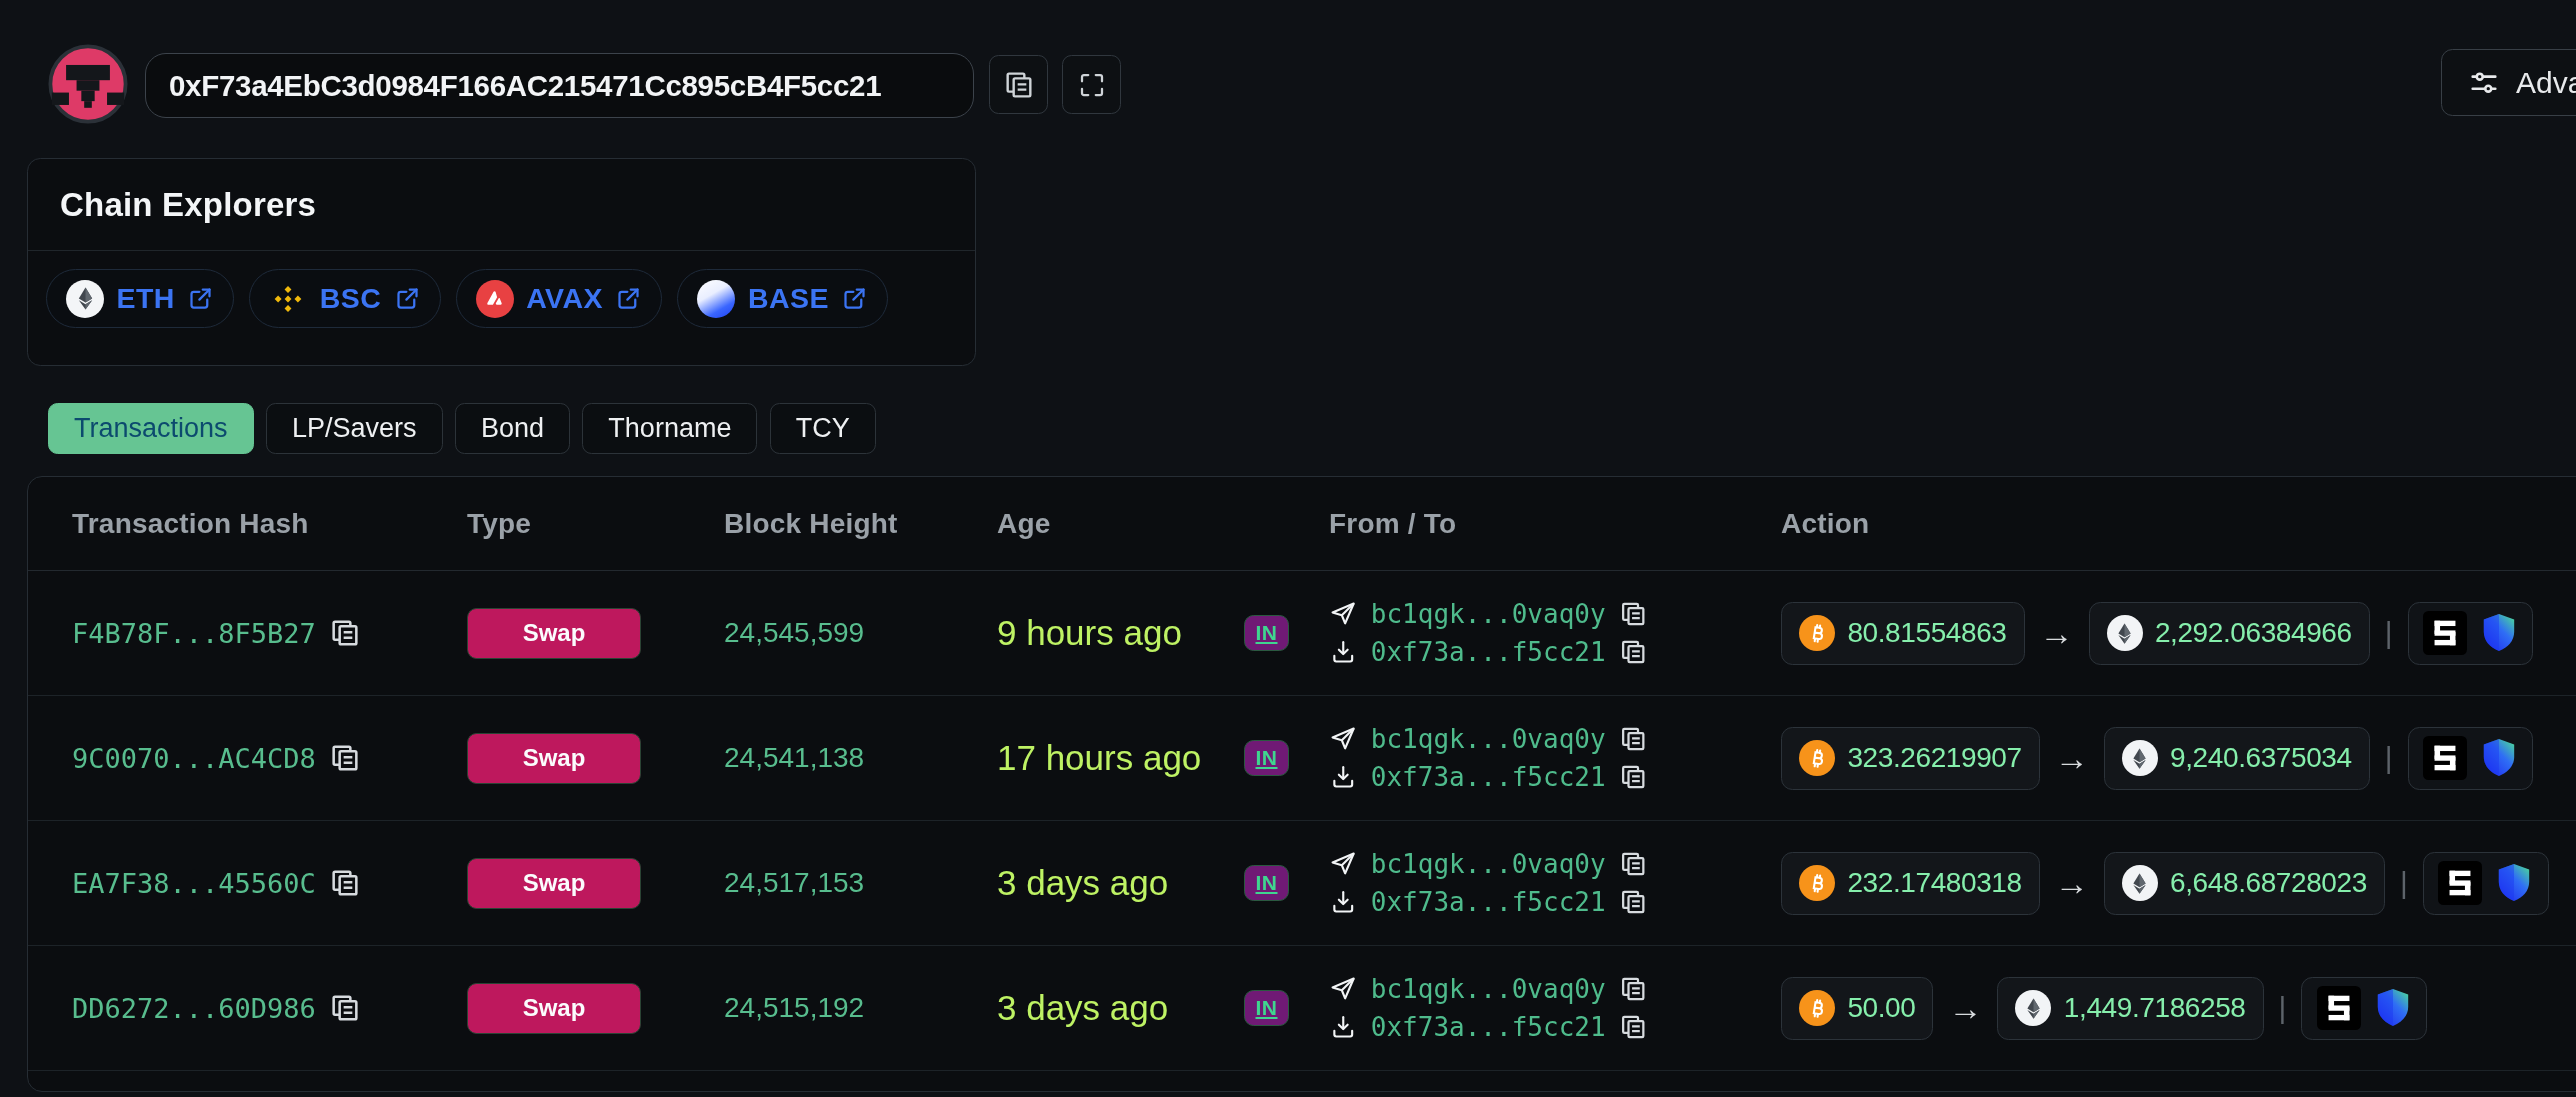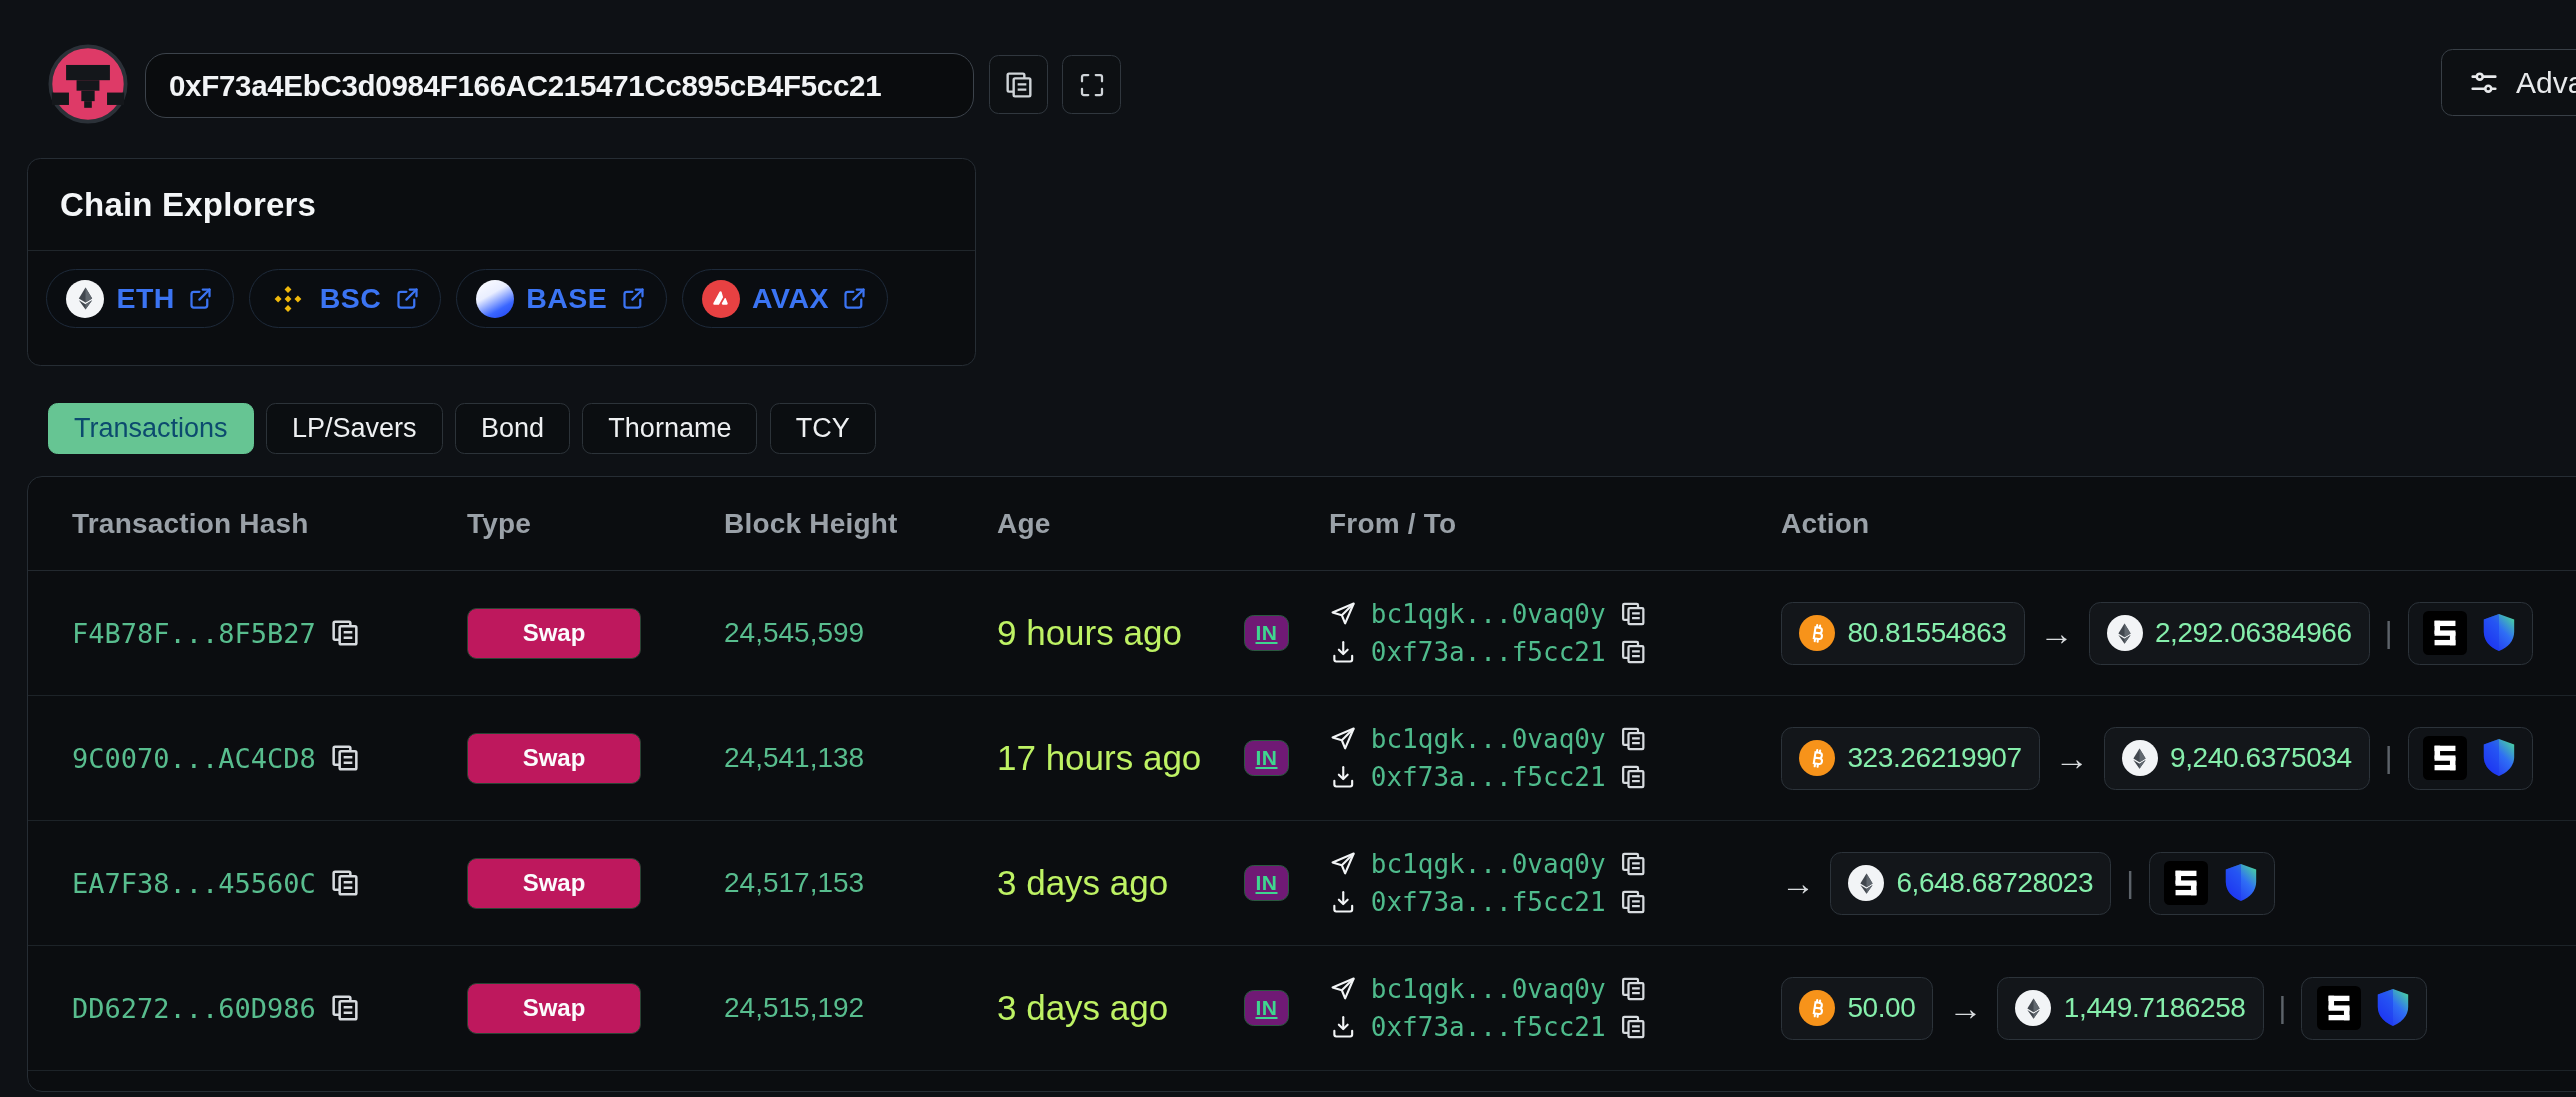--- a/index.html
+++ b/index.html
@@ -168,39 +168,39 @@
         <span>
           <svg width="27" height="27" viewBox="0 0 24 24" fill="none" stroke="#3b74f3" stroke-width="2" stroke-linecap="round" stroke-linejoin="round">
             <path d="M18 13v5a2 2 0 0 1-2 2H6a2 2 0 0 1-2-2V8a2 2 0 0 1 2-2h5"></path>
               <path d="M14 4h6v6"></path>
               <path d="M20 4l-9 9"></path>
           </svg>
         </span>
       </div>
 
       <div class="chain-pill">
-        <span class="cicon base-bg"></span>
-        <span class="label">BASE</span>
+        <span class="cicon avax-bg">
+          <svg width="25" height="25" viewBox="0 0 24 24">
+            <path d="M11.1 5.6 5.2 16.2c-.4.8.1 1.8 1 1.8h4.3l4-7.2-1.5-5.2c-.4-.7-1.5-.7-1.9 0z" fill="#fff"></path>
+            <path d="M15.9 11.9l-2.5 4.4c-.4.8.1 1.7 1 1.7h3.4c.9 0 1.4-1 1-1.7l-1.7-4.4c-.3-.6-.9-.6-1.2 0z" fill="#fff"></path>
+          </svg>
+        </span>
+        <span class="label">AVAX</span>
         <span>
           <svg width="27" height="27" viewBox="0 0 24 24" fill="none" stroke="#3b74f3" stroke-width="2" stroke-linecap="round" stroke-linejoin="round">
             <path d="M18 13v5a2 2 0 0 1-2 2H6a2 2 0 0 1-2-2V8a2 2 0 0 1 2-2h5"></path>
               <path d="M14 4h6v6"></path>
               <path d="M20 4l-9 9"></path>
           </svg>
         </span>
       </div>
 
       <div class="chain-pill">
-        <span class="cicon avax-bg">
-          <svg width="25" height="25" viewBox="0 0 24 24">
-            <path d="M11.1 5.6 5.2 16.2c-.4.8.1 1.8 1 1.8h4.3l4-7.2-1.5-5.2c-.4-.7-1.5-.7-1.9 0z" fill="#fff"></path>
-            <path d="M15.9 11.9l-2.5 4.4c-.4.8.1 1.7 1 1.7h3.4c.9 0 1.4-1 1-1.7l-1.7-4.4c-.3-.6-.9-.6-1.2 0z" fill="#fff"></path>
-          </svg>
-        </span>
-        <span class="label">AVAX</span>
+        <span class="cicon base-bg"></span>
+        <span class="label">BASE</span>
         <span>
           <svg width="27" height="27" viewBox="0 0 24 24" fill="none" stroke="#3b74f3" stroke-width="2" stroke-linecap="round" stroke-linejoin="round">
             <path d="M18 13v5a2 2 0 0 1-2 2H6a2 2 0 0 1-2-2V8a2 2 0 0 1 2-2h5"></path>
               <path d="M14 4h6v6"></path>
               <path d="M20 4l-9 9"></path>
           </svg>
         </span>
       </div>
 
     </div>
@@ -497,20 +497,29 @@
         <span class="copy-ic">
           <svg width="28.5" height="30" viewBox="0 0 24 24" fill="none" stroke="currentColor" stroke-width="1.9">
             <rect x="3.5" y="3.5" width="12.5" height="13.5" rx="1"></rect>
             <rect x="8" y="7" width="12.5" height="13.5" rx="1" fill="#0b0d10"></rect>
             <path d="M11 11.5h6.5M11 15.5h6.5"></path>
           </svg>
         </span>
       </div>
     </div>
     <div class="action">
+      <span class="pill-amt">
+        <span class="coin btc">
+          <svg width="25" height="25" viewBox="0 0 24 24" style="transform:rotate(9deg)" fill="none" stroke="#fff" stroke-width="2" stroke-linecap="round">
+            <path d="M9.2 6.3h3.9a2.6 2.6 0 1 1 0 5.2H9.2V6.3zM9.2 11.5h4.7a2.75 2.75 0 1 1 0 5.5H9.2V6.3"></path>
+            <path d="M10.5 4v2.3M13.3 4v2.3M10.5 17.5v2.3M13.3 17.5v2.3"></path>
+          </svg>
+        </span>
+        <span class="amt">232.17480318</span>
+      </span>
       <span class="arrow">→</span>
       <span class="pill-amt">
         <span class="coin eth">
           <svg width="23" height="23" viewBox="0 0 24 24">
             <path d="M12 1.5 5.6 12.1 12 15.9l6.4-3.8z" fill="#41474e"></path>
             <path d="M12 1.5v14.4l6.4-3.8z" fill="#61686f"></path>
             <path d="M12 17.4 5.6 13.6 12 22.6l6.4-9z" fill="#41474e"></path>
             <path d="M12 17.4v5.2l6.4-9z" fill="#61686f"></path>
           </svg>
         </span>

